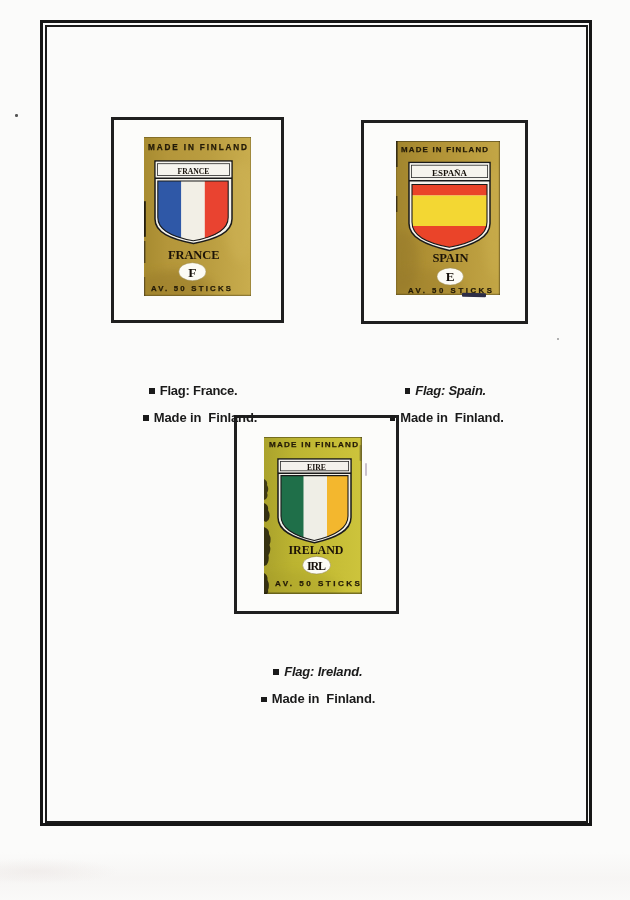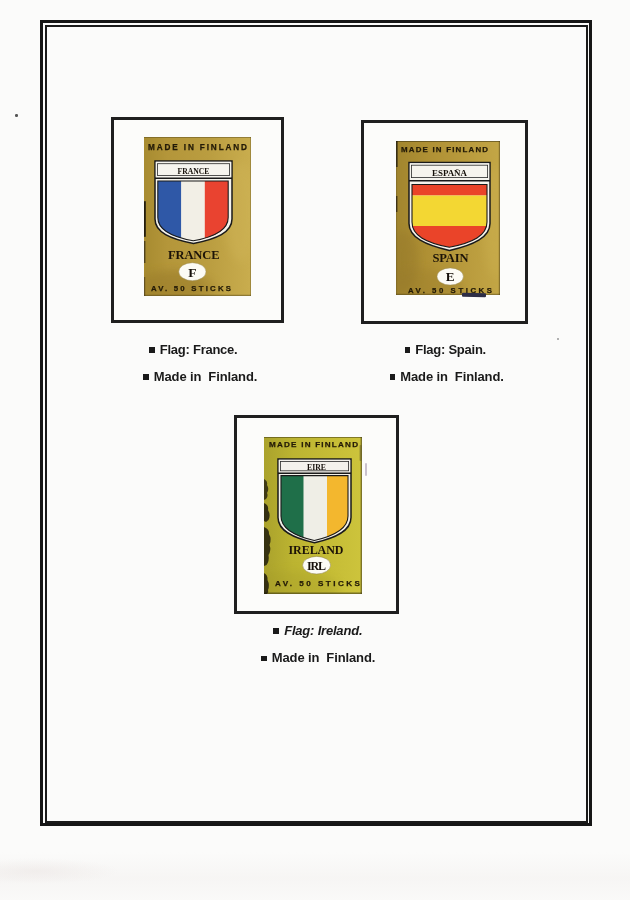--- a/index.html
+++ b/index.html
@@ -1,19 +1,19 @@
 <!DOCTYPE html>
 <html><head>
 <meta charset="utf-8">
 <style>
   html,body{margin:0;padding:0;}
   body{width:630px;height:900px;position:relative;background:#fbfbfa;overflow:hidden;
        font-family:"Liberation Sans", sans-serif;}
   .abs{position:absolute;}
-  .cap{position:absolute;font:700 13px "Liberation Sans",sans-serif;color:#1a1a1a;white-space:pre;opacity:0.999;}
+  .cap{position:absolute;font:700 13px "Liberation Sans",sans-serif;color:#1a1a1a;white-space:pre;opacity:0.999;margin-top:41px;}
   svg.abs{opacity:0.999;}
   .bu{display:inline-block;width:5.6px;height:5.6px;background:#1a1a1a;vertical-align:0.7px;}
 </style>
 </head>
 <body>
 
 <div class="abs" style="left:40px;top:20.3px;width:552.4px;height:806.1px;border:3.2px solid #161616;box-sizing:border-box;"></div>
 
 <div class="abs" style="left:44.5px;top:25px;width:543.6px;height:797.5px;border:2.4px solid #1a1a1a;box-sizing:border-box;"></div>
 
@@ -179,21 +179,21 @@
   <path d="M0,66 Q5,68 4,73 Q7,78 4.5,83 L2,85 L0,84 Z" fill="#16130b" opacity="0.8"></path>
   <path d="M0,90 Q5.5,92 5,97 Q8,102 5.5,108 Q7.5,113 4.5,118 Q5.5,124 2.5,128 L0,129 Z" fill="#14120a" opacity="0.78"></path>
   <path d="M0,136 Q4,138 3.5,143 Q6,148 4,153 Q5,155.5 3,157 L0,157 Z" fill="#16130b" opacity="0.8"></path>
   <rect x="95.5" y="8" width="2.1" height="16" rx="1" fill="#4a4028" opacity="0.38"></rect>
 </svg>
 
 <div class="cap" style="left:149px;top:341.6px;letter-spacing:-0.25px;"><span class="bu" style="margin-right:5.2px;letter-spacing:0;"></span>Flag: France.</div>
 
 <div class="cap" style="left:143px;top:368.5px;letter-spacing:-0.12px;"><span class="bu" style="margin-right:5.2px;"></span>Made in  Finland.</div>
 
-<div class="cap" style="left:404.5px;top:341.6px;letter-spacing:-0.25px;"><span class="bu" style="margin-right:5.2px;letter-spacing:0;"></span>Flag: Spain.</div>
+<div class="cap" style="left:404.5px;top:341.6px;letter-spacing:-0.25px;font-style:italic;"><span class="bu" style="margin-right:5.2px;letter-spacing:0;"></span>Flag: Spain.</div>
 
 <div class="cap" style="left:389.5px;top:368.6px;letter-spacing:-0.12px;"><span class="bu" style="margin-right:5.2px;"></span>Made in  Finland.</div>
 
 <div class="cap" style="left:273px;top:622.6px;letter-spacing:-0.2px;font-style:italic;"><span class="bu" style="margin-right:5.6px;letter-spacing:0;"></span>Flag: Ireland.</div>
 
 <div class="cap" style="left:261px;top:650.1px;letter-spacing:-0.12px;"><span class="bu" style="margin-right:5.2px;"></span>Made in  Finland.</div>
 
 <div class="abs" style="left:0;top:852px;width:630px;height:48px;background:linear-gradient(180deg,rgba(233,229,227,0) 0%,rgba(230,225,223,0.22) 55%,rgba(240,237,235,0.1) 100%);"></div>
 <div class="abs" style="left:0;top:858px;width:120px;height:26px;background:radial-gradient(ellipse at 30% 50%,rgba(225,215,212,0.3),rgba(225,215,212,0) 70%);"></div>
 

